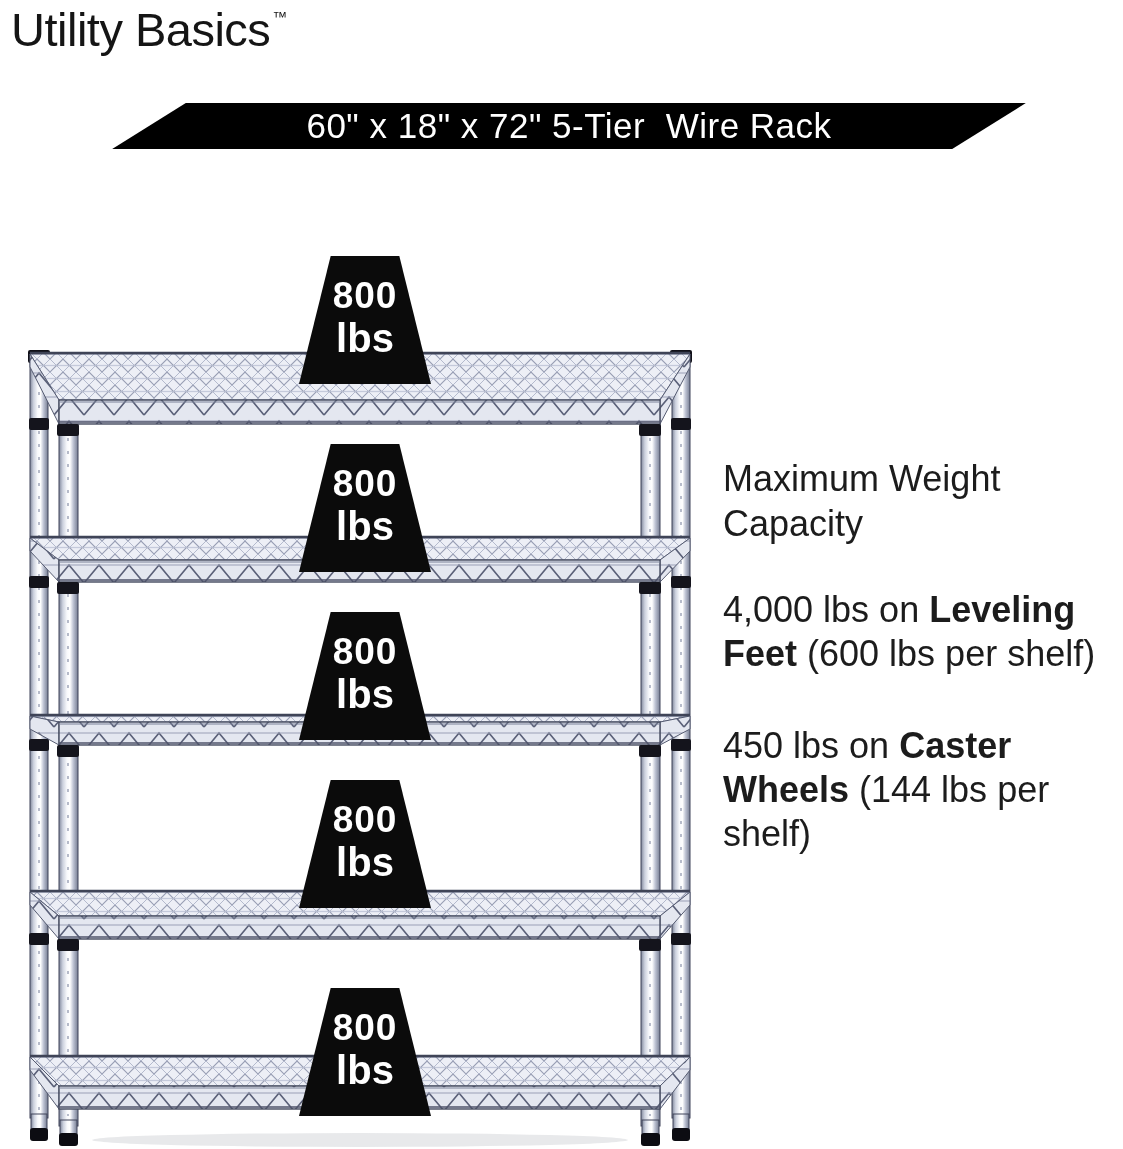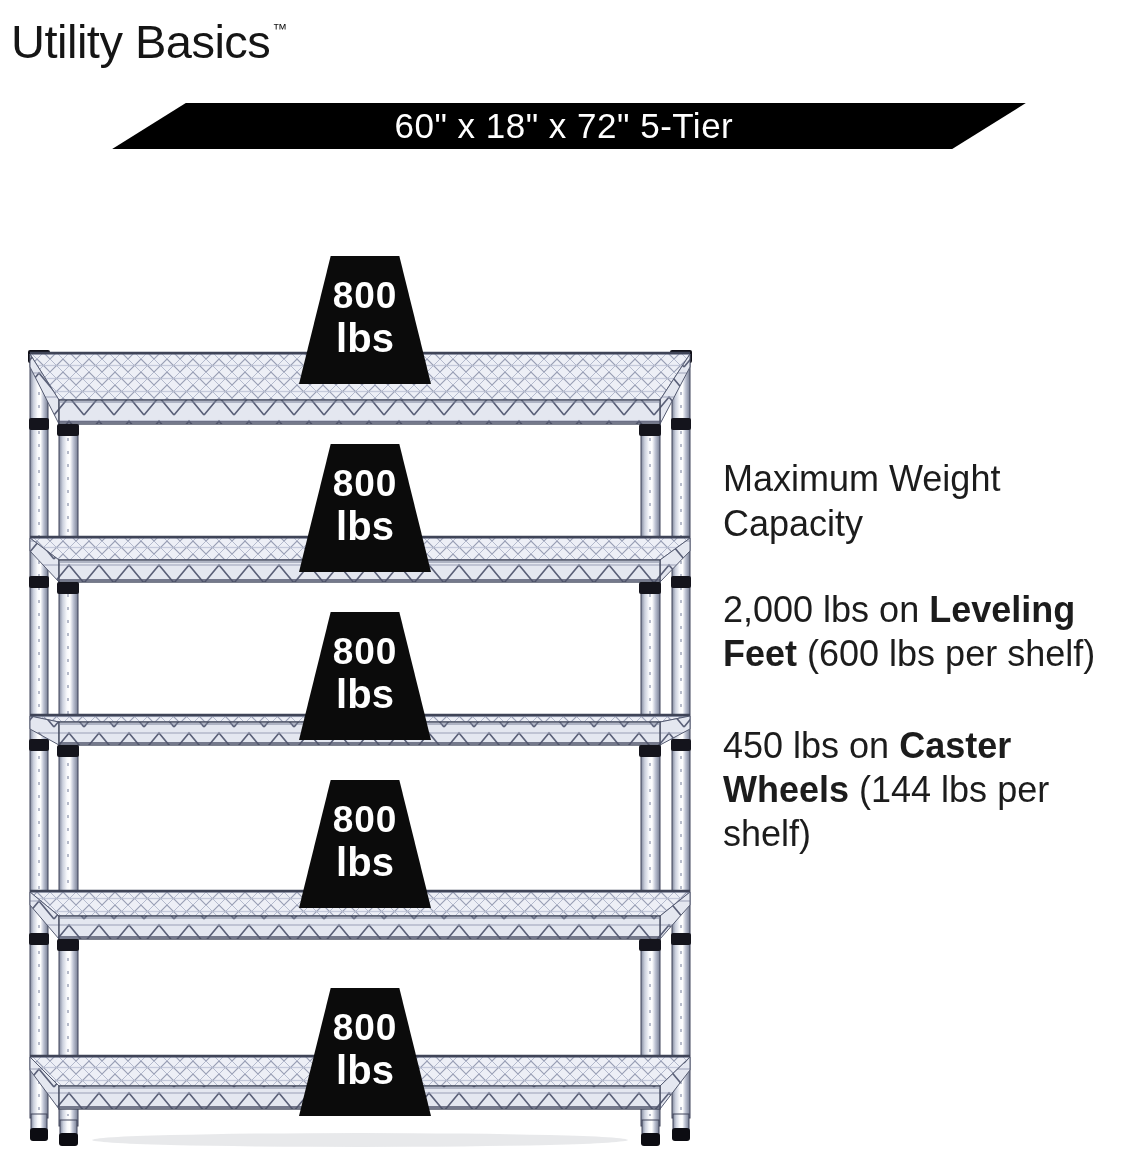--- a/index.html
+++ b/index.html
@@ -1,21 +1,21 @@
 <!DOCTYPE html>
 <html><head>
 <meta charset="utf-8">
 <style>
   html,body{margin:0;padding:0;background:#ffffff;}
   .stage{
     position:relative;width:1123px;height:1149px;background:#ffffff;
     font-family:"Liberation Sans",sans-serif;overflow:hidden;color:#1c1c1c;
   }
   
-  .brand{position:absolute;left:11px;top:2px;font-size:47px;line-height:79px;
+  .brand{position:absolute;left:11px;top:2px;font-size:47px;line-height:55px;
     color:#151515;letter-spacing:-0.5px;white-space:nowrap;}
   .brand .tm{font-size:15px;position:relative;top:-24px;left:2px;letter-spacing:0;}
   
   .banner-bg{position:absolute;left:149px;top:103px;width:840px;height:46px;
     background:#000000;transform:skewX(-58deg);}
   .banner-text{position:absolute;left:149px;top:103px;width:840px;height:46px;
     display:flex;align-items:center;justify-content:center;white-space:pre;
     color:#ffffff;font-size:35px;letter-spacing:0.5px;}
   .banner-text .b{font-weight:700;}
   
@@ -35,21 +35,21 @@
   .capacity .b{font-weight:700;}
 </style>
 </head>
 <body>
 
 <div class="stage">
 
   <div class="brand"><span>Utility Basics</span><span class="tm">™</span></div>
 
   <div class="banner-bg"></div>
-  <div class="banner-text"><span>60" x 18" x 72" 5-Tier </span></div>
+  <div class="banner-text"><span>60" x 18" x 72" 5-Tier </span><span> Wire Rack</span></div>
 
   <svg class="rack" viewBox="0 0 670 805">
     <defs>
       <linearGradient id="chrome" x1="0" y1="0" x2="1" y2="0">
         <stop offset="0" stop-color="#81889c"></stop>
         <stop offset="0.2" stop-color="#ccd1de"></stop>
         <stop offset="0.42" stop-color="#f8f9fc"></stop>
         <stop offset="0.58" stop-color="#ffffff"></stop>
         <stop offset="0.75" stop-color="#bfc4d4"></stop>
         <stop offset="1" stop-color="#767d92"></stop>
@@ -177,17 +177,17 @@
     <div class="wv">800</div>
     <div class="wu">lbs</div>
   </div>
   <div class="weight w5">
     <div class="wv">800</div>
     <div class="wu">lbs</div>
   </div>
 
   <aside class="capacity">
     <h2>Maximum Weight Capacity</h2>
-    <p><span>2,000 lbs on </span><span class="b">Leveling Feet</span><span> (600 lbs per shelf)</span></p>
+    <p><span>4,000 lbs on </span><span class="b">Leveling Feet</span><span> (600 lbs per shelf)</span></p>
     <p><span>450 lbs on </span><span class="b">Caster Wheels</span><span> (144 lbs per shelf)</span></p>
   </aside>
 
 </div>
 
 </body></html>

